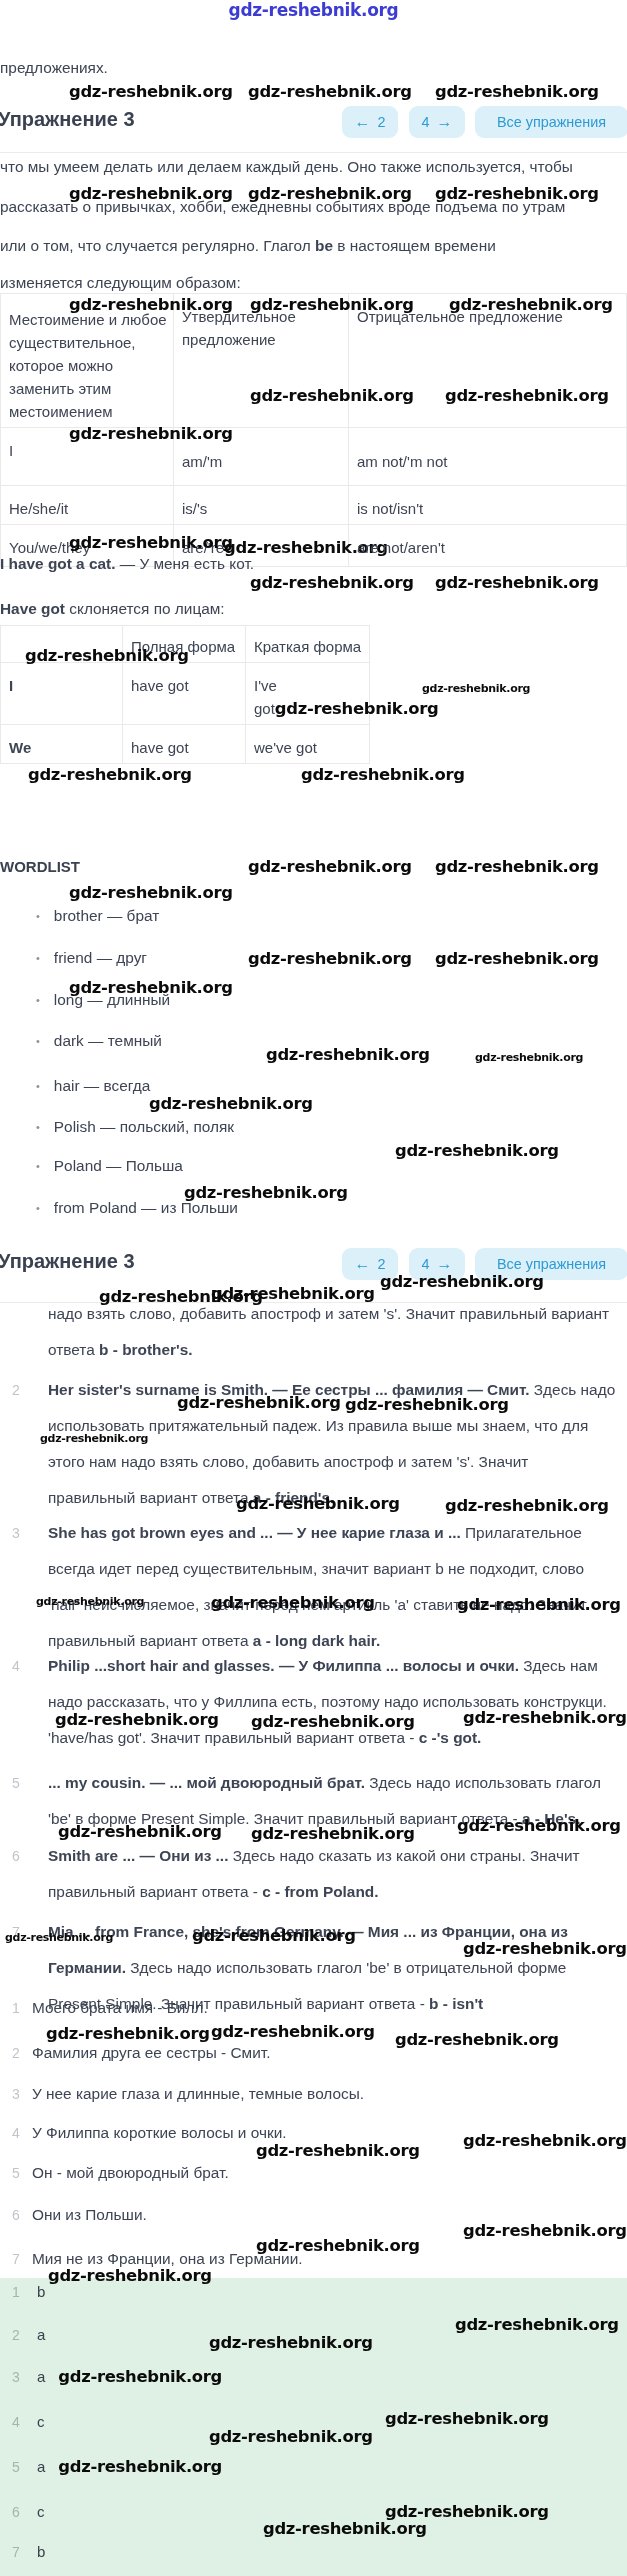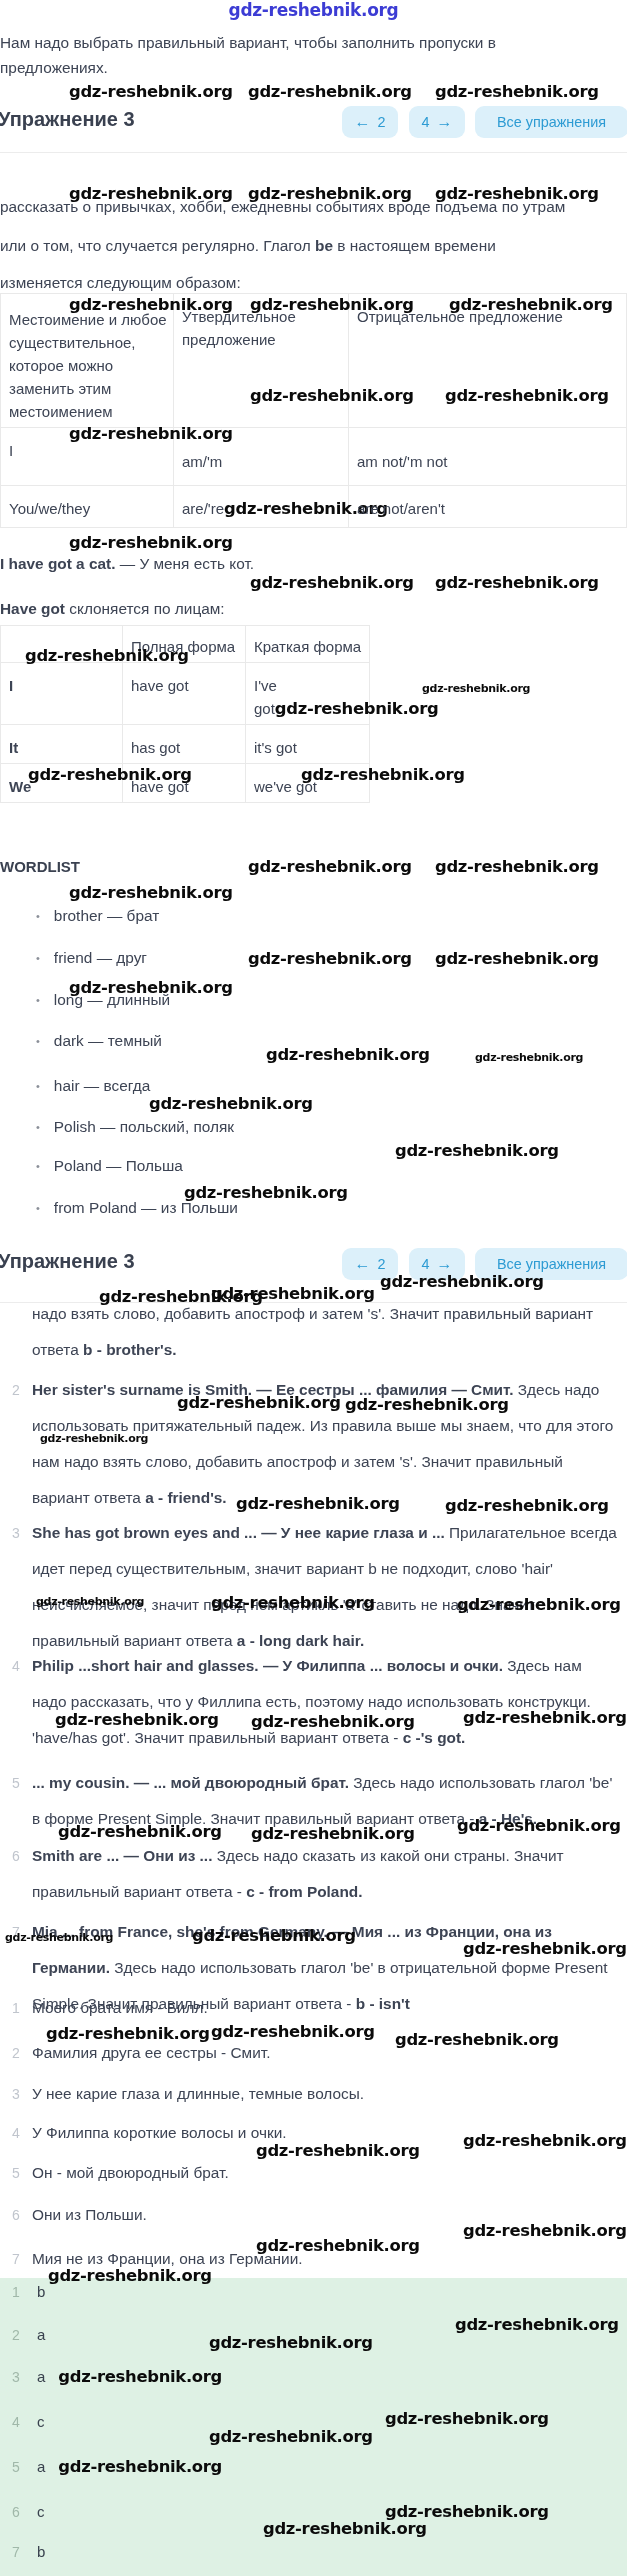--- a/index.html
+++ b/index.html
@@ -16,55 +16,55 @@
   .wm{position:absolute;z-index:6;font-family:"DejaVu Sans",sans-serif;font-weight:700;
       font-size:16.4px;color:#0b0b0b;white-space:nowrap;letter-spacing:-0.3px;line-height:18px;}
   .wm.sm{font-size:11px;line-height:12px;}
   .wm.blue{left:0;width:627px;text-align:center;color:#3c3cd4;font-size:17px;}
   .wm-inline{font-family:"DejaVu Sans",sans-serif;font-weight:700;font-size:16.4px;
       color:#0b0b0b;white-space:nowrap;letter-spacing:-0.3px;}
   table{border-collapse:collapse;table-layout:fixed;background:transparent;}
   td,th{border:1px solid #e9e9e9;vertical-align:top;text-align:left;font-weight:400;
       font-size:15px;line-height:23px;padding:11px 6px 4px 8px;color:#3d4454;}
   .t2 .pron{font-weight:700;}
-  .sol{left:8px;width:611px;display:flex;gap:8px;}
+  .sol{left:8px;width:611px;display:flex;gap:24px;}
   .num{width:16px;flex:none;font-size:14px;color:#c0c5cd;line-height:36px;text-align:center;}
   .sol-text{flex:1;margin:0;font-size:15.4px;line-height:36px;}
   .wl-item{left:36px;display:flex;gap:14px;font-size:15.4px;line-height:22px;}
   .dot{color:#8a8f98;font-size:11px;line-height:22px;}
   .tr-row{left:8px;display:flex;gap:8px;font-size:15.4px;line-height:24px;}
   .tr-row .num{line-height:24px;}
   .green{position:absolute;left:0;top:2278px;width:627px;height:298px;background:#def1e4;}
   .ans-row{position:absolute;left:8px;display:flex;gap:13px;font-size:15px;line-height:22px;}
   .ans-row .num{line-height:22px;color:#a0b8a9;}
   .ans-letter{color:#39424e;}
   b{font-weight:700;}
 </style>
 </head>
 <body>
 
 <div class="page">
 
-  <div class="abs line" style="left:0;top:31px">Нам надо выбрать правильный вариант, чтобы заполнить пропуски в</div>
   <div class="abs line" style="left:0;top:56px">предложениях.</div>
 
   <div class="abs h1" style="left:-2px;top:104px">Упражнение 3</div>
   <div class="btn" style="left:342px;top:106px;width:56px">
     <span class="arr">←</span>
     <span>2</span>
   </div>
   <div class="btn" style="left:409px;top:106px;width:56px">
     <span>4</span>
     <span class="arr">→</span>
   </div>
   <div class="btn" style="left:475px;top:106px;width:153px">
     <span>Все упражнения</span>
   </div>
   <div class="divider" style="top:152px"></div>
 
+  <div class="abs line" style="left:0;top:155px">что мы умеем делать или делаем каждый день. Оно также используется, чтобы</div>
   <div class="abs line" style="left:0;top:195px">рассказать о привычках, хобби, ежедневны событиях вроде подъема по утрам</div>
   <div class="abs line" style="left:0;top:234px">
     <span>или о том, что случается регулярно. Глагол</span>
     <b>be</b>
     <span>в настоящем времени</span>
   </div>
   <div class="abs line" style="left:0;top:271px">изменяется следующим образом:</div>
 
   <table class="abs t1" style="left:0;top:293px;width:625px">
     <colgroup>
@@ -77,20 +77,25 @@
       <th style="height:75px;padding-top:14px">Местоимение и любое существительное, которое можно заменить этим местоимением</th>
       <th>Утвердительное предложение</th>
       <th>Отрицательное предложение</th>
     </tr>
     <tr>
       <td style="height:42px">I</td>
       <td style="padding-top:22px">am/'m</td>
       <td style="padding-top:22px">am not/'m not</td>
     </tr>
     <tr>
+      <td style="height:18px">He/she/it</td>
+      <td>is/'s</td>
+      <td>is not/isn't</td>
+    </tr>
+    <tr>
       <td style="height:26px">You/we/they</td>
       <td><span>are/'re</span><span class="wm-inline">gdz-reshebnik.org</span></td>
       <td>are not/aren't</td>
     </tr>
   </tbody>
     </table>
 
   <div class="abs line" style="left:0;top:552px">
     <b>I have got a cat.</b>
     <span>— У меня есть кот.</span>
@@ -109,25 +114,20 @@
     <tbody>
         <tr>
       <th style="height:16px;padding-top:9px"></th>
       <th style="padding-top:9px">Полная форма</th>
       <th style="padding-top:9px">Краткая форма</th>
     </tr>
     <tr>
       <td class="pron" style="height:16px">I</td>
       <td>have got</td>
       <td><span>I've got</span><span class="wm-inline">gdz-reshebnik.org</span></td>
-    </tr>
-    <tr>
-      <td class="pron" style="height:16px">It</td>
-      <td>has got</td>
-      <td>it's got</td>
     </tr>
     <tr>
       <td class="pron" style="height:16px">We</td>
       <td>have got</td>
       <td>we've got</td>
     </tr>
   </tbody>
     </table>
 
   <div class="abs" style="left:0;top:858px;font-size:15px;font-weight:700;color:#3a4150">WORDLIST</div>

